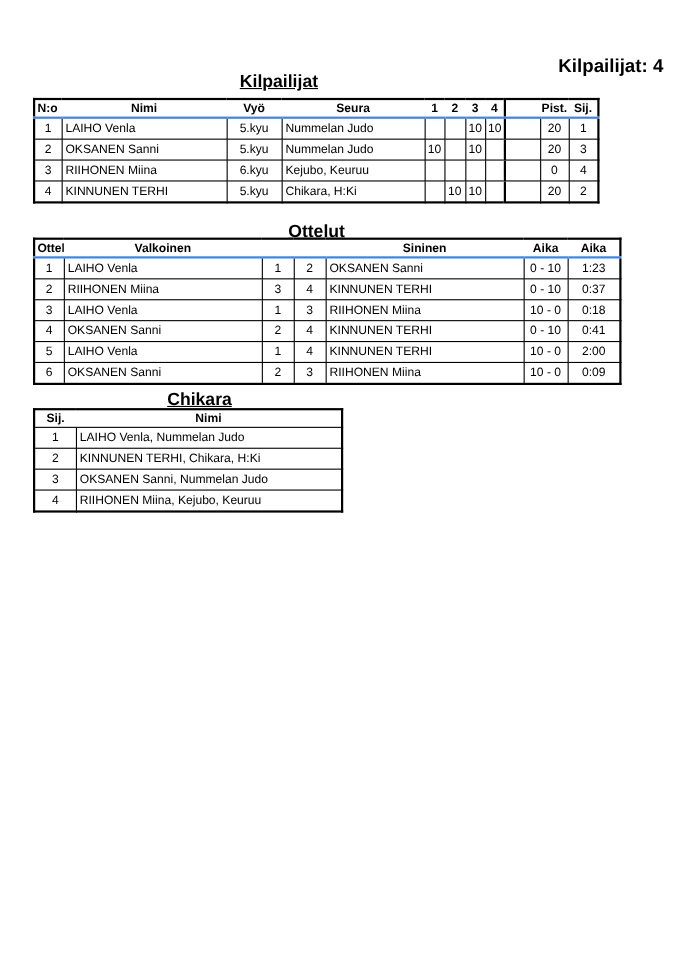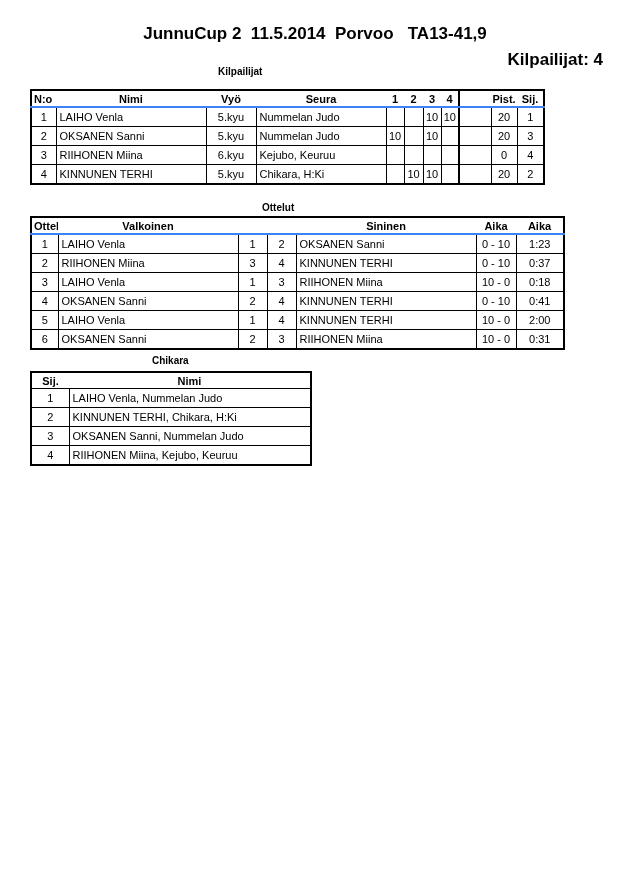--- a/index.html
+++ b/index.html
@@ -8,21 +8,21 @@
     font-family:"Liberation Sans", sans-serif; color:#000; overflow:hidden;
   }
   .title {
     position:absolute; top:24px; left:0; width:630px; text-align:center;
     font-size:17px; font-weight:bold; white-space:pre;
   }
   .knote {
     position:absolute; top:50px; right:27px;
     font-size:17px; font-weight:bold;
   }
-  .stitle { position:absolute; font-size:10px; font-weight:bold; }
+  .stitle { position:absolute; font-size:16px; font-weight:bold;text-decoration:underline; }
   #st1 { left:218px; top:66px; }
   #st2 { left:262px; top:202px; }
   #st3 { left:152px; top:355px; }
 
   table {
     position:absolute; border-collapse:collapse; table-layout:fixed;
     background:#fff; border:2px solid #000;
   }
   #tbl1 { left:30px; top:89px;  width:513px; }
   #tbl2 { left:30px; top:216px; width:533px; }
@@ -40,21 +40,20 @@
   }
   .c { text-align:center; padding:0 1px; }
   th.l { text-align:left; padding-left:2px; }
   .grp { border-left:2px solid #000 !important;padding-left:36px; }
 </style>
 </head>
 <body>
 
 <div class="page">
 
-  <div class="title">JunnuCup 2  11.5.2014  Porvoo   TA13-41,9</div>
   <div class="knote">Kilpailijat: 4</div>
 
   <div class="stitle" id="st1">Kilpailijat</div>
 
   <table id="tbl1">
     <colgroup>
       <col style="width:25px">
         <col style="width:150px">
         <col style="width:50px">
         <col style="width:130px">
@@ -206,21 +205,21 @@
         <td class="c">10 - 0</td>
         <td class="c">2:00</td>
       </tr>
       <tr>
         <td class="c">6</td>
         <td>OKSANEN Sanni</td>
         <td class="c">2</td>
         <td class="c">3</td>
         <td>RIIHONEN Miina</td>
         <td class="c">10 - 0</td>
-        <td class="c">0:31</td>
+        <td class="c">0:09</td>
       </tr>
     </tbody>
   </table>
 
   <div class="stitle" id="st3">Chikara</div>
 
   <table id="tbl3">
     <colgroup>
       <col style="width:38px">
         <col style="width:242px">

